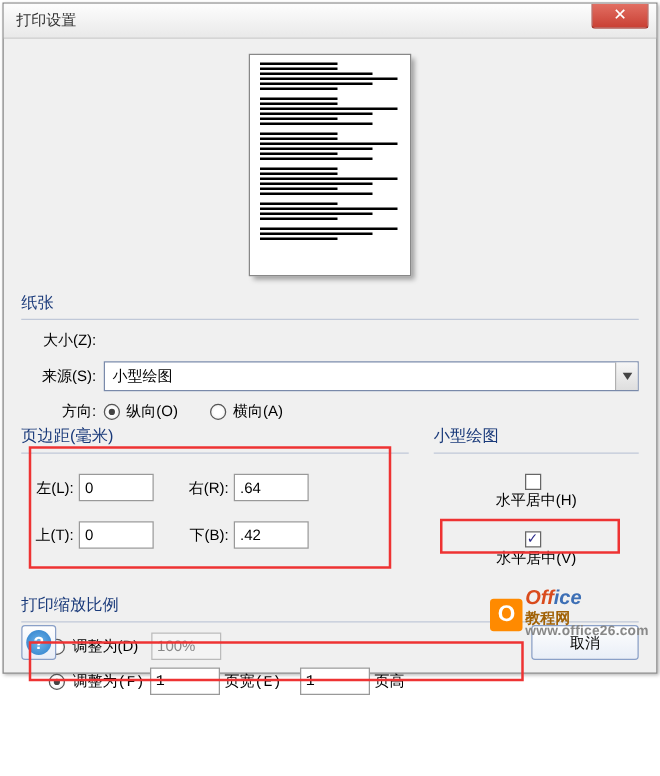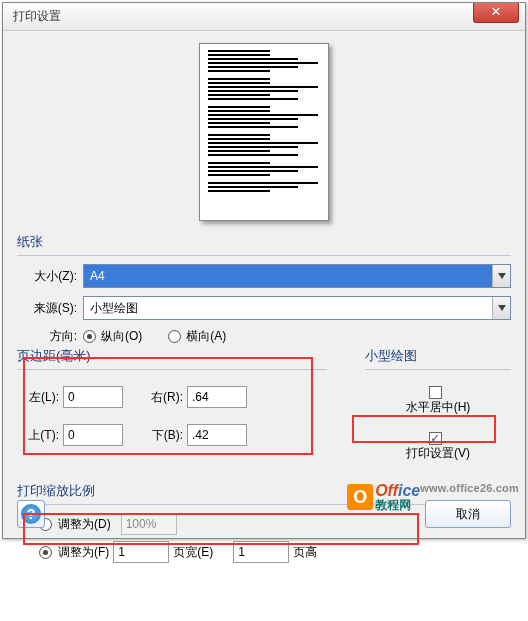--- a/index.html
+++ b/index.html
@@ -126,21 +126,20 @@
     .radio.checked .circle::after {
       content: "";
       width: 5px; height: 5px;
       background: #444;
       border-radius: 50%;
     }
 
     .two-col {
       display: flex;
       align-items: flex-start;
-      gap: 18px;
     }
     .two-col .left-block { width: 310px; }
     .two-col .right-block { flex: 1; padding-left: 20px; }
 
     .margins .mrow {
       display: flex;
       align-items: center;
       height: 38px;
     }
     .margins .mlabel { width: 46px; text-align: right; padding-right: 4px; }
@@ -187,21 +186,21 @@
     .disabled-input {
       width: 56px; height: 22px;
       border: 1px solid #bbb;
       background: #f4f4f4;
       color: #888;
       padding: 0 4px;
       margin-left: 10px;
       display:flex;align-items:center;
     }
     .scale-row2 {
-      display:flex; align-items:center; margin: 4px 0 0 22px;
+      display:flex; align-items:center; margin: 4px 0 0 22px; font-family: Liberation Mono, monospace;
     }
     .scale-row2 input {
       width: 56px; height: 22px;
       border: 1px solid #999;
       background: #fff;
       padding: 0 4px;
       font-size: 12px;
       font-family: inherit;
       margin: 0 4px;
     }
@@ -260,23 +259,23 @@
     }
     .watermark .logo {
       width:26px;height:26px;
       background:#ff8a00;
       color:#fff;border-radius:3px;
       display:flex;align-items:center;justify-content:center;
       font-size:18px;font-weight:bold;margin-right:2px;
     }
     .wm-off { color:#d94b1d; font-style:italic; }
     .wm-ice { color:#3d6fb5; font-style:italic; }
-    .wm-cn { color:#0f766e; font-size:12px; display:block;}
+    .wm-cn { color:#a16207; font-size:12px; display:block;}
     .wm-url { color:#888; font-size:11px; display:block; letter-spacing:0.2px;}
-    .wm-text { display:flex; flex-direction:row; line-height:1.05;}
+    .wm-text { display:flex; flex-direction:column; line-height:1.05;}
     .wm-row1 { font-size:16px; }
   </style>
 </head>
 <body>
 
 <div class="dialog">
 
   <div class="titlebar">
     <span class="title">打印设置</span>
     <div class="close-btn">✕</div>
@@ -323,28 +322,20 @@
           <div class="line med"></div>
           <div class="line short"></div>
       </div>
     </div>
 
     <div class="section-label">纸张</div>
     <div class="section-line"></div>
 
     <div class="row">
       <label class="fld-label">大小(Z):</label>
-      <div class="dd selected">
-        <div class="val">A4</div>
-        <div class="arrow">
-          <svg viewBox="0 0 8 6">
-              <polygon points="0,0 8,0 4,6" fill="#444"></polygon>
-            </svg>
-        </div>
-      </div>
     </div>
 
     <div class="row">
       <label class="fld-label">来源(S):</label>
       <div class="dd">
         <div class="val">小型绘图</div>
         <div class="arrow">
           <svg viewBox="0 0 8 6">
               <polygon points="0,0 8,0 4,6" fill="#444"></polygon>
             </svg>
@@ -391,21 +382,21 @@
         <div class="section-label">小型绘图</div>
         <div class="section-line"></div>
         <div style="height:8px"></div>
         <div class="check">
           <div class="box"></div>
           <span>水平居中(H)</span>
         </div>
         <div style="height:6px"></div>
         <div class="check checked">
           <div class="box"></div>
-          <span>打印设置(V)</span>
+          <span>水平居中(V)</span>
         </div>
       </div>
 
     </div>
 
     <div class="scale-block">
       <div class="section-label">打印缩放比例</div>
       <div class="section-line"></div>
 
       <div class="scale-row1">

